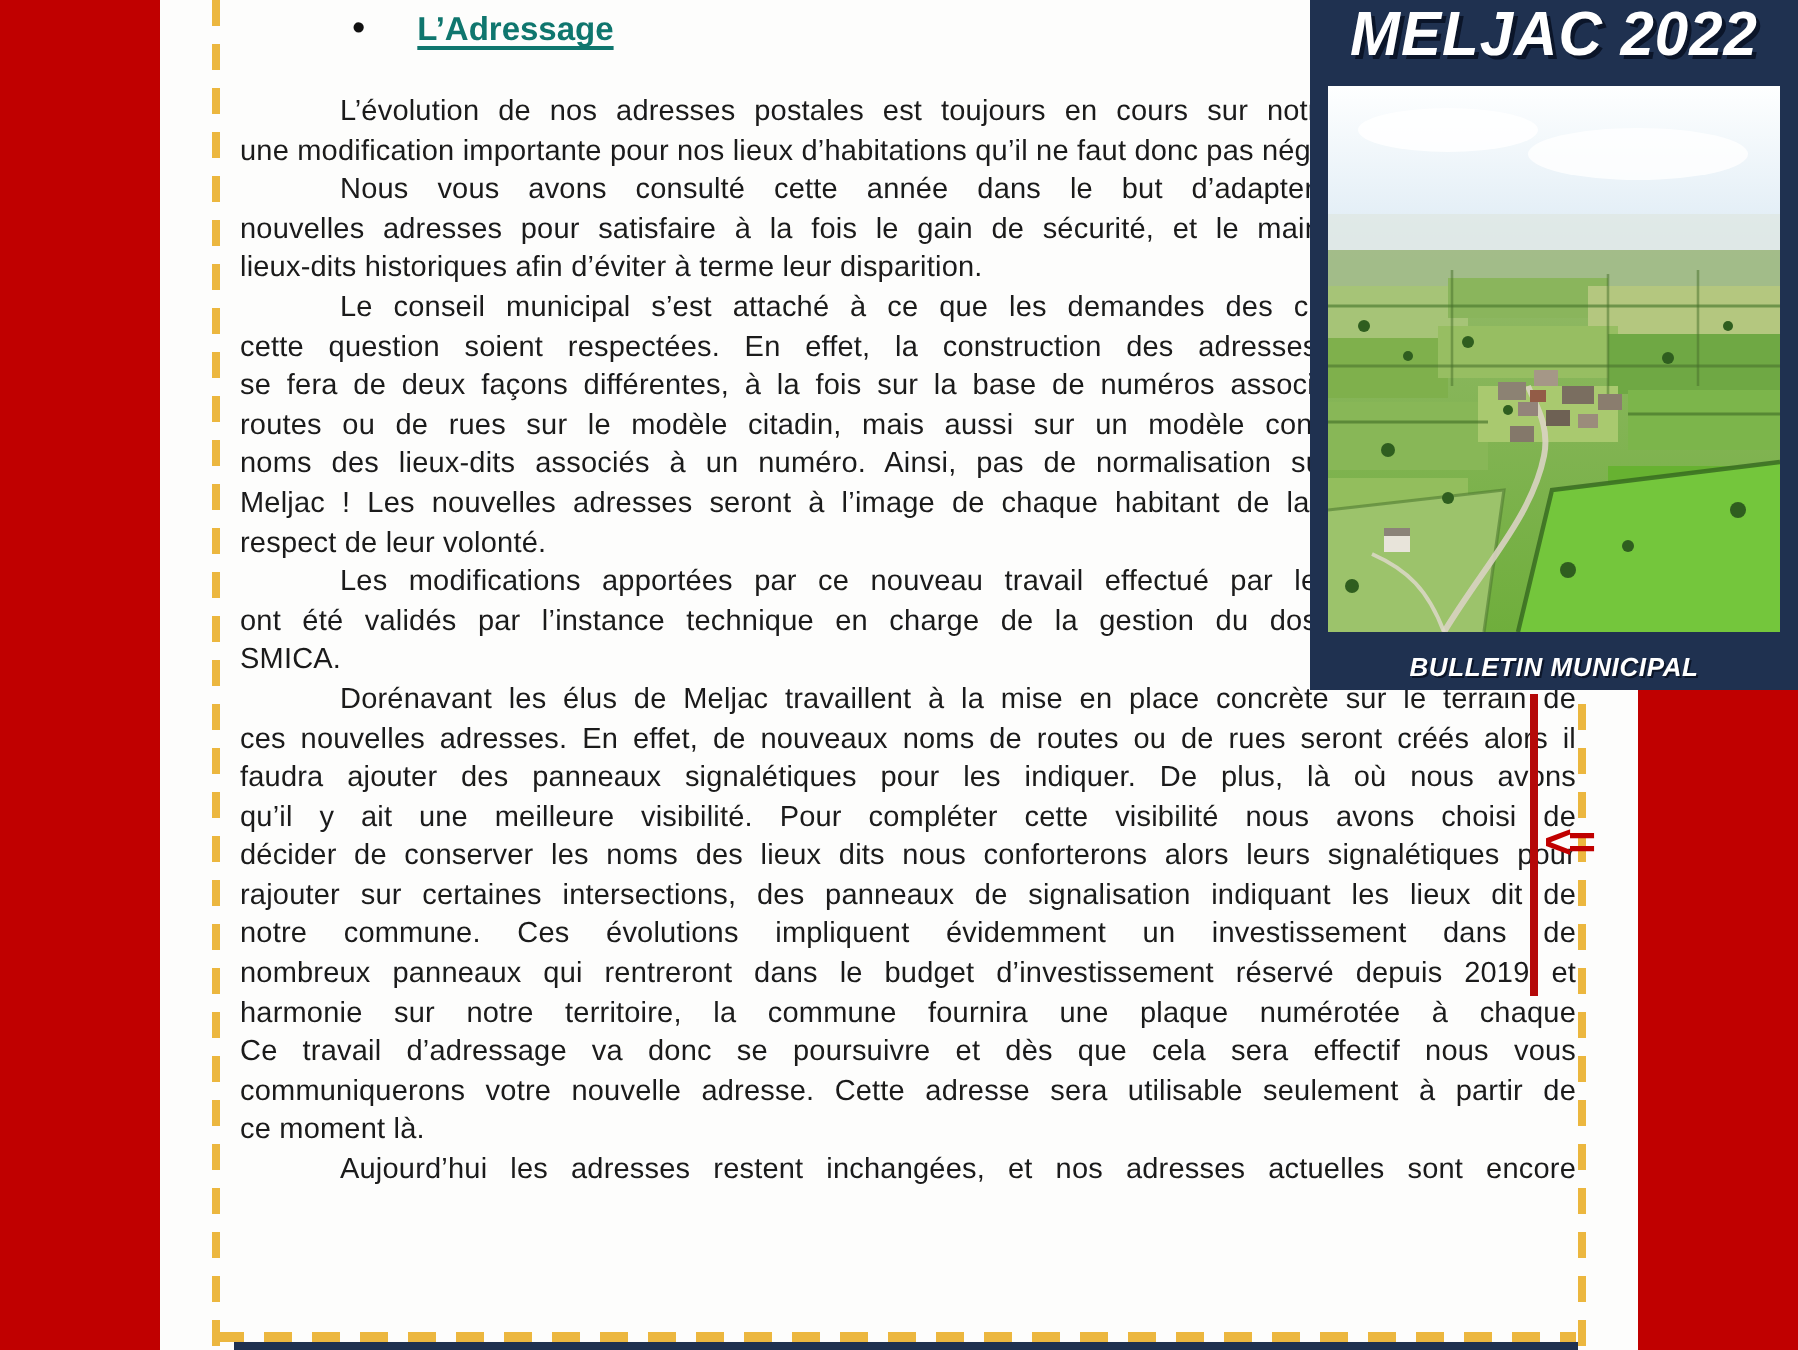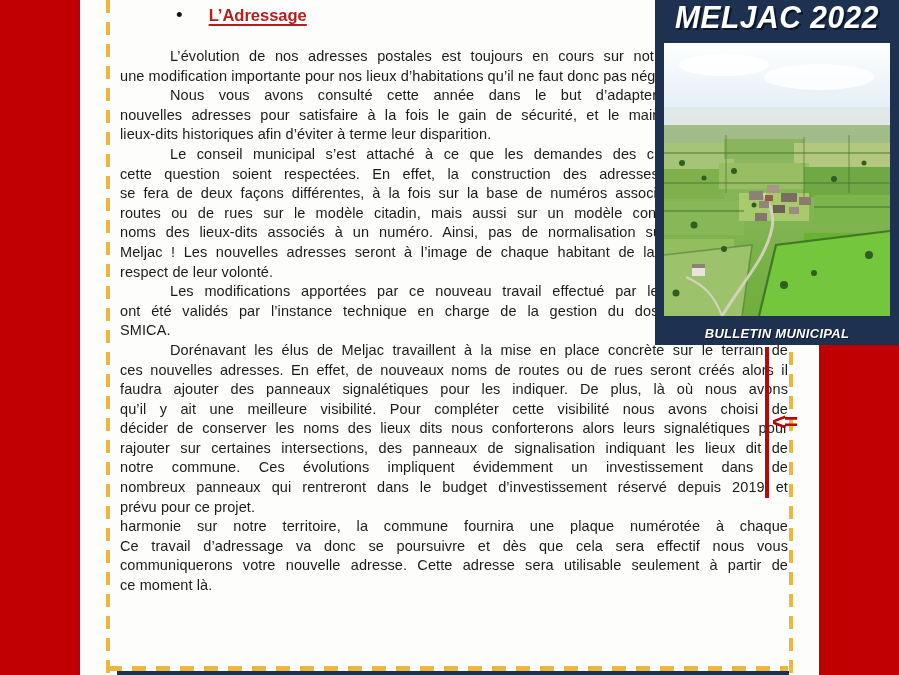--- a/index.html
+++ b/index.html
@@ -16,21 +16,21 @@
     background:repeating-linear-gradient(180deg,#ECB73F 0 13px,transparent 13px 22px);}
   .dash-left{left:106px;}
   .dash-right{left:789px;}
   .dash-h{position:absolute;left:108px;top:666px;width:680px;height:5px;z-index:2;
     background:repeating-linear-gradient(90deg,#ECB73F 0 14px,transparent 14px 24px);}
   .bottom-navy{position:absolute;left:117px;top:671px;width:672px;height:4px;background:#1F3150;z-index:4;}
 
   
   .heading{position:absolute;left:176px;top:5px;z-index:2;display:flex;align-items:baseline;gap:10px;}
   .heading .bullet{color:#111;font-size:19px;line-height:20px;}
-  .heading .htext{color:#b91c1c;font-weight:bold;font-size:16.5px;
+  .heading .htext{color:#0f766e;font-weight:bold;font-size:16.5px;
     text-decoration:underline;text-decoration-thickness:2px;text-underline-offset:3px;padding-left:16px;}
 
   
   .body-text{position:absolute;left:120px;top:47px;width:668px;z-index:2;
     color:#1b1b1b;font-size:14.5px;letter-spacing:0.1px;}
   .line{height:19.6px;line-height:19.6px;text-align:justify;text-align-last:justify;overflow:visible;white-space:nowrap0;}
   .line.last{text-align-last:left;}
   .line.indent{text-indent:50px;}
 
   
@@ -84,25 +84,25 @@
       <div class="line">ont été validés par l’instance technique en charge de la gestion du dossier adressage, le</div>
       <div class="line last">SMICA.</div>
       <div class="line indent">Dorénavant les élus de Meljac travaillent à la mise en place concrète sur le terrain de</div>
       <div class="line">ces nouvelles adresses. En effet, de nouveaux noms de routes ou de rues seront créés alors il</div>
       <div class="line">faudra ajouter des panneaux signalétiques pour les indiquer. De plus, là où nous avons</div>
       <div class="line">qu’il y ait une meilleure visibilité. Pour compléter cette visibilité nous avons choisi de</div>
       <div class="line">décider de conserver les noms des lieux dits nous conforterons alors leurs signalétiques pour</div>
       <div class="line">rajouter sur certaines intersections, des panneaux de signalisation indiquant les lieux dit de</div>
       <div class="line">notre commune. Ces évolutions impliquent évidemment un investissement dans de</div>
       <div class="line">nombreux panneaux qui rentreront dans le budget d’investissement réservé depuis 2019 et</div>
-      <div class="line last">prévu pour ce projet.</div>
       <div class="line">harmonie sur notre territoire, la commune fournira une plaque numérotée à chaque</div>
       <div class="line">Ce travail d’adressage va donc se poursuivre et dès que cela sera effectif nous vous</div>
       <div class="line">communiquerons votre nouvelle adresse. Cette adresse sera utilisable seulement à partir de</div>
       <div class="line last">ce moment là.</div>
+      <div class="line indent">Aujourd’hui les adresses restent inchangées, et nos adresses actuelles sont encore</div>
     </div>
 
   <div class="marker-line"></div>
   <div class="arrow">&lt;=</div>
 
   <div class="cover">
     <div class="cover-title">MELJAC 2022</div>
     <div class="photo-frame">
       <svg viewBox="0 0 226 273" preserveAspectRatio="none">
         <defs>

